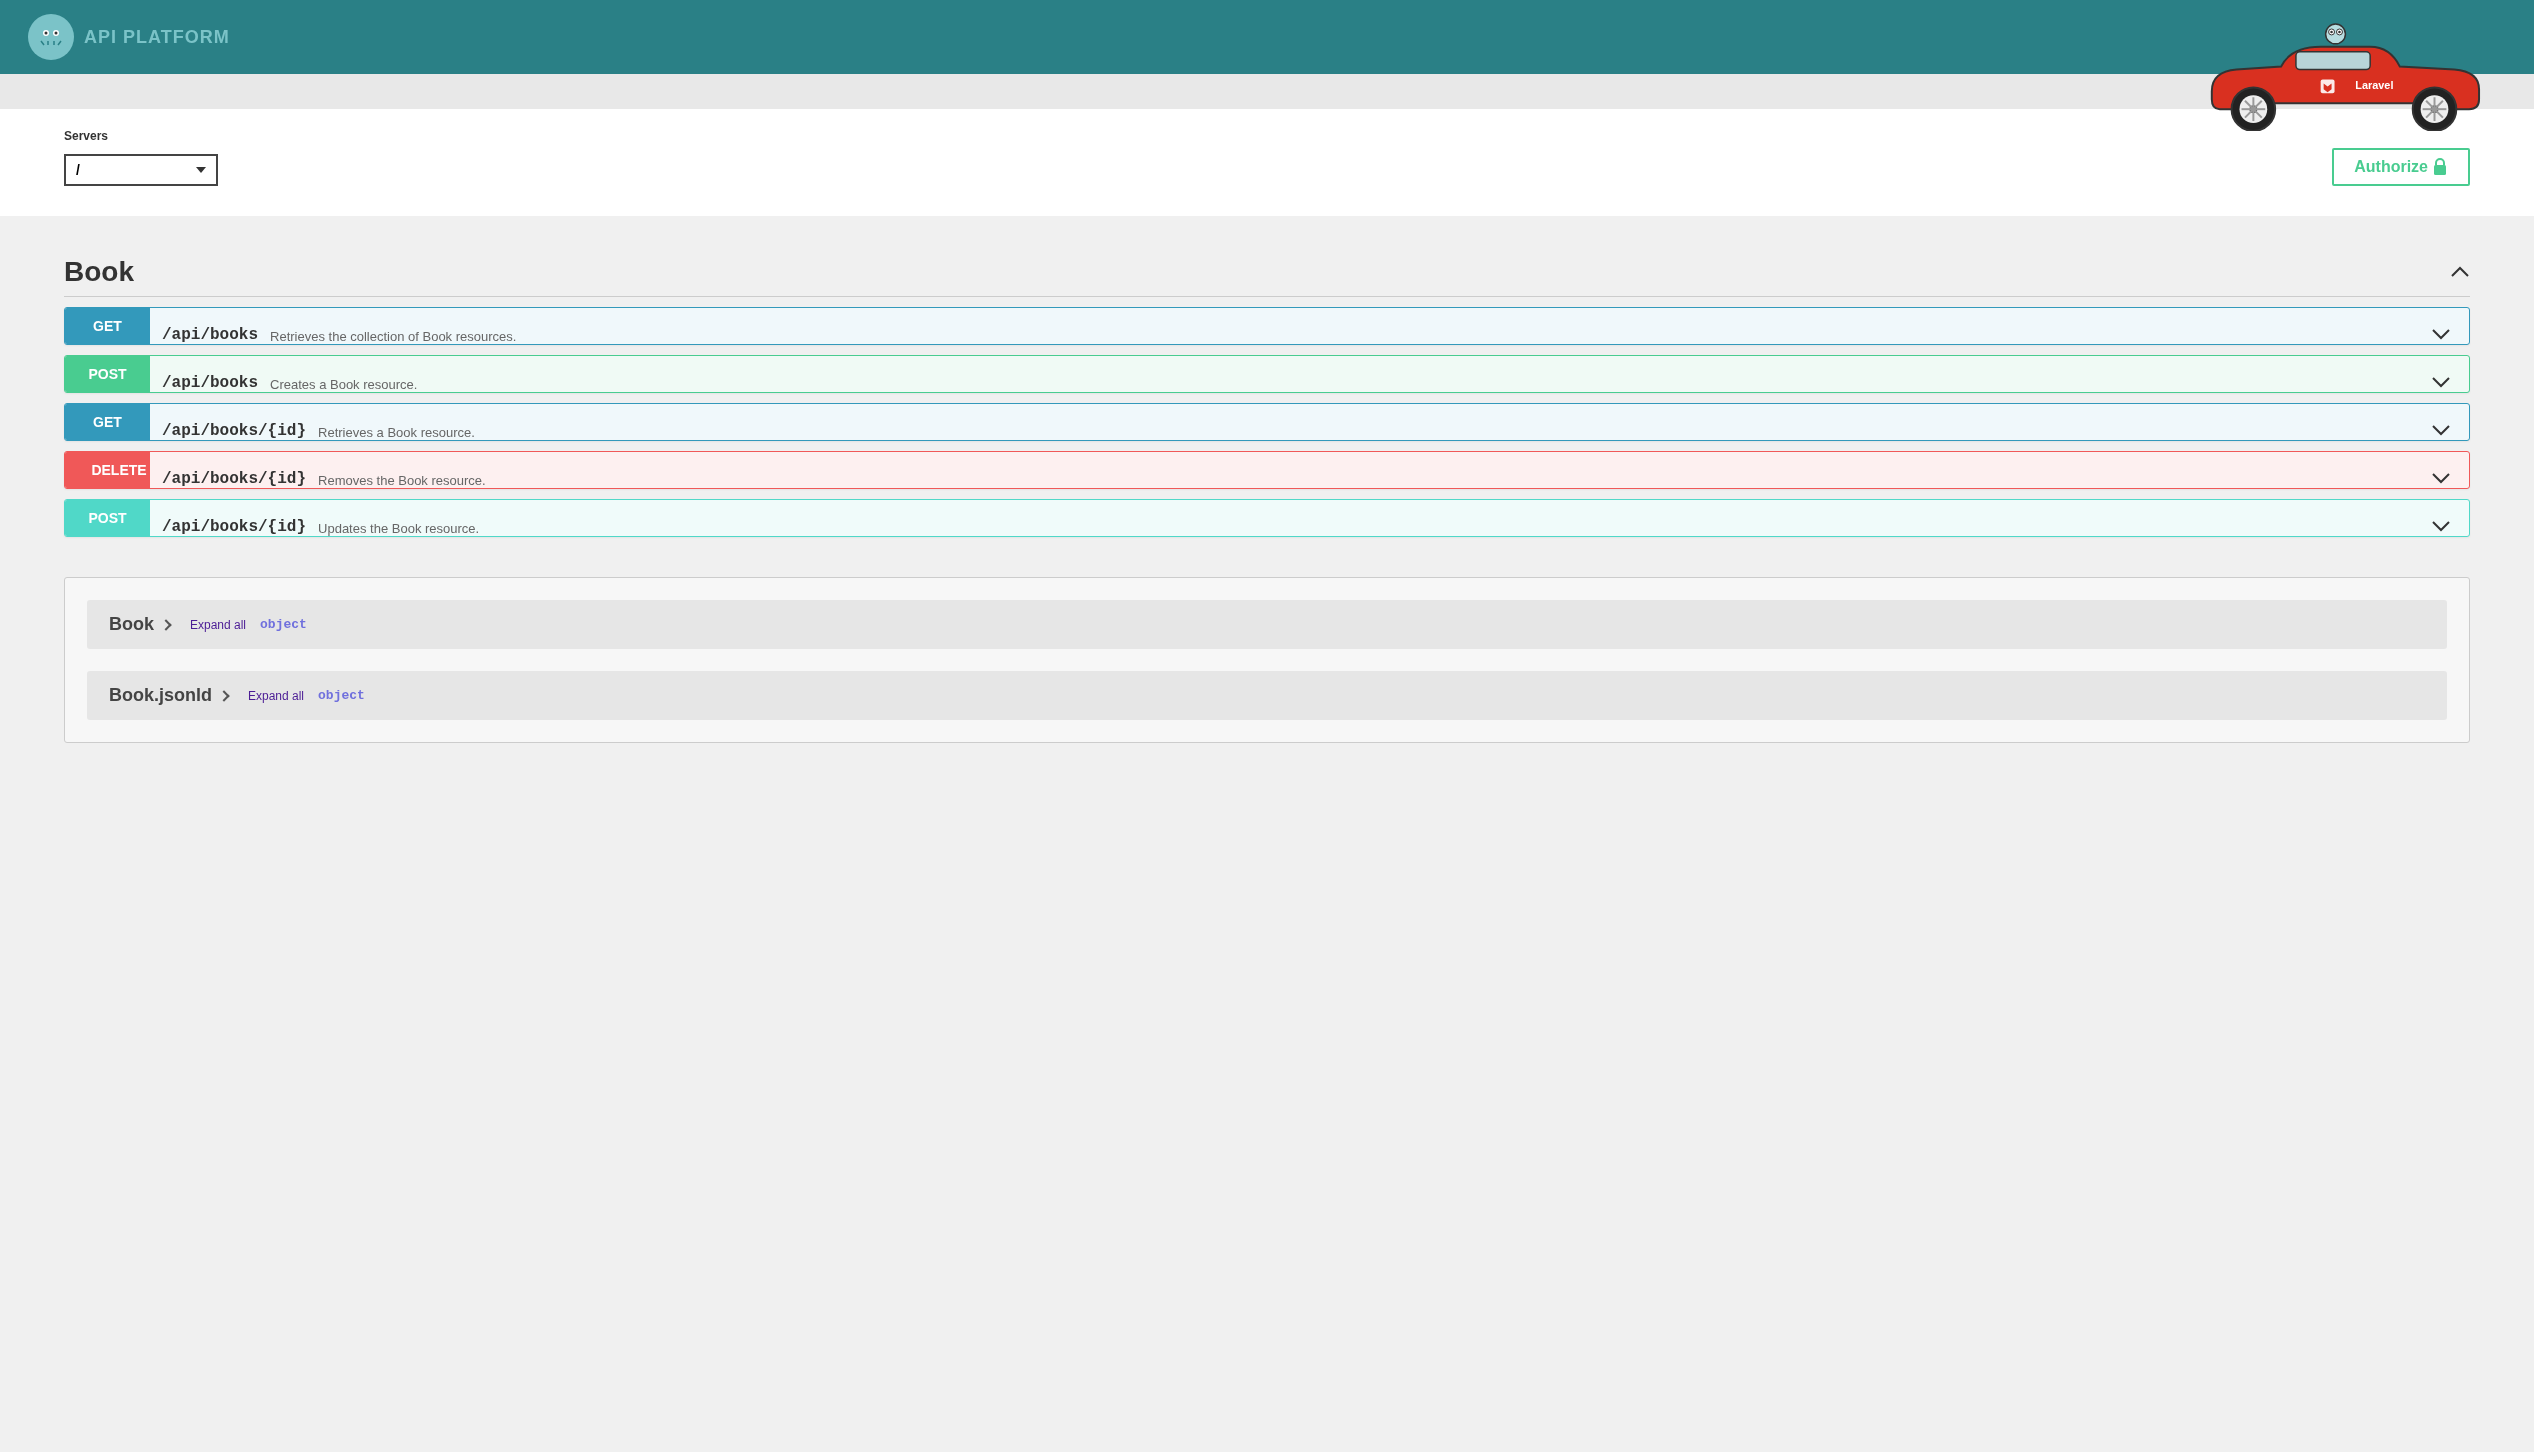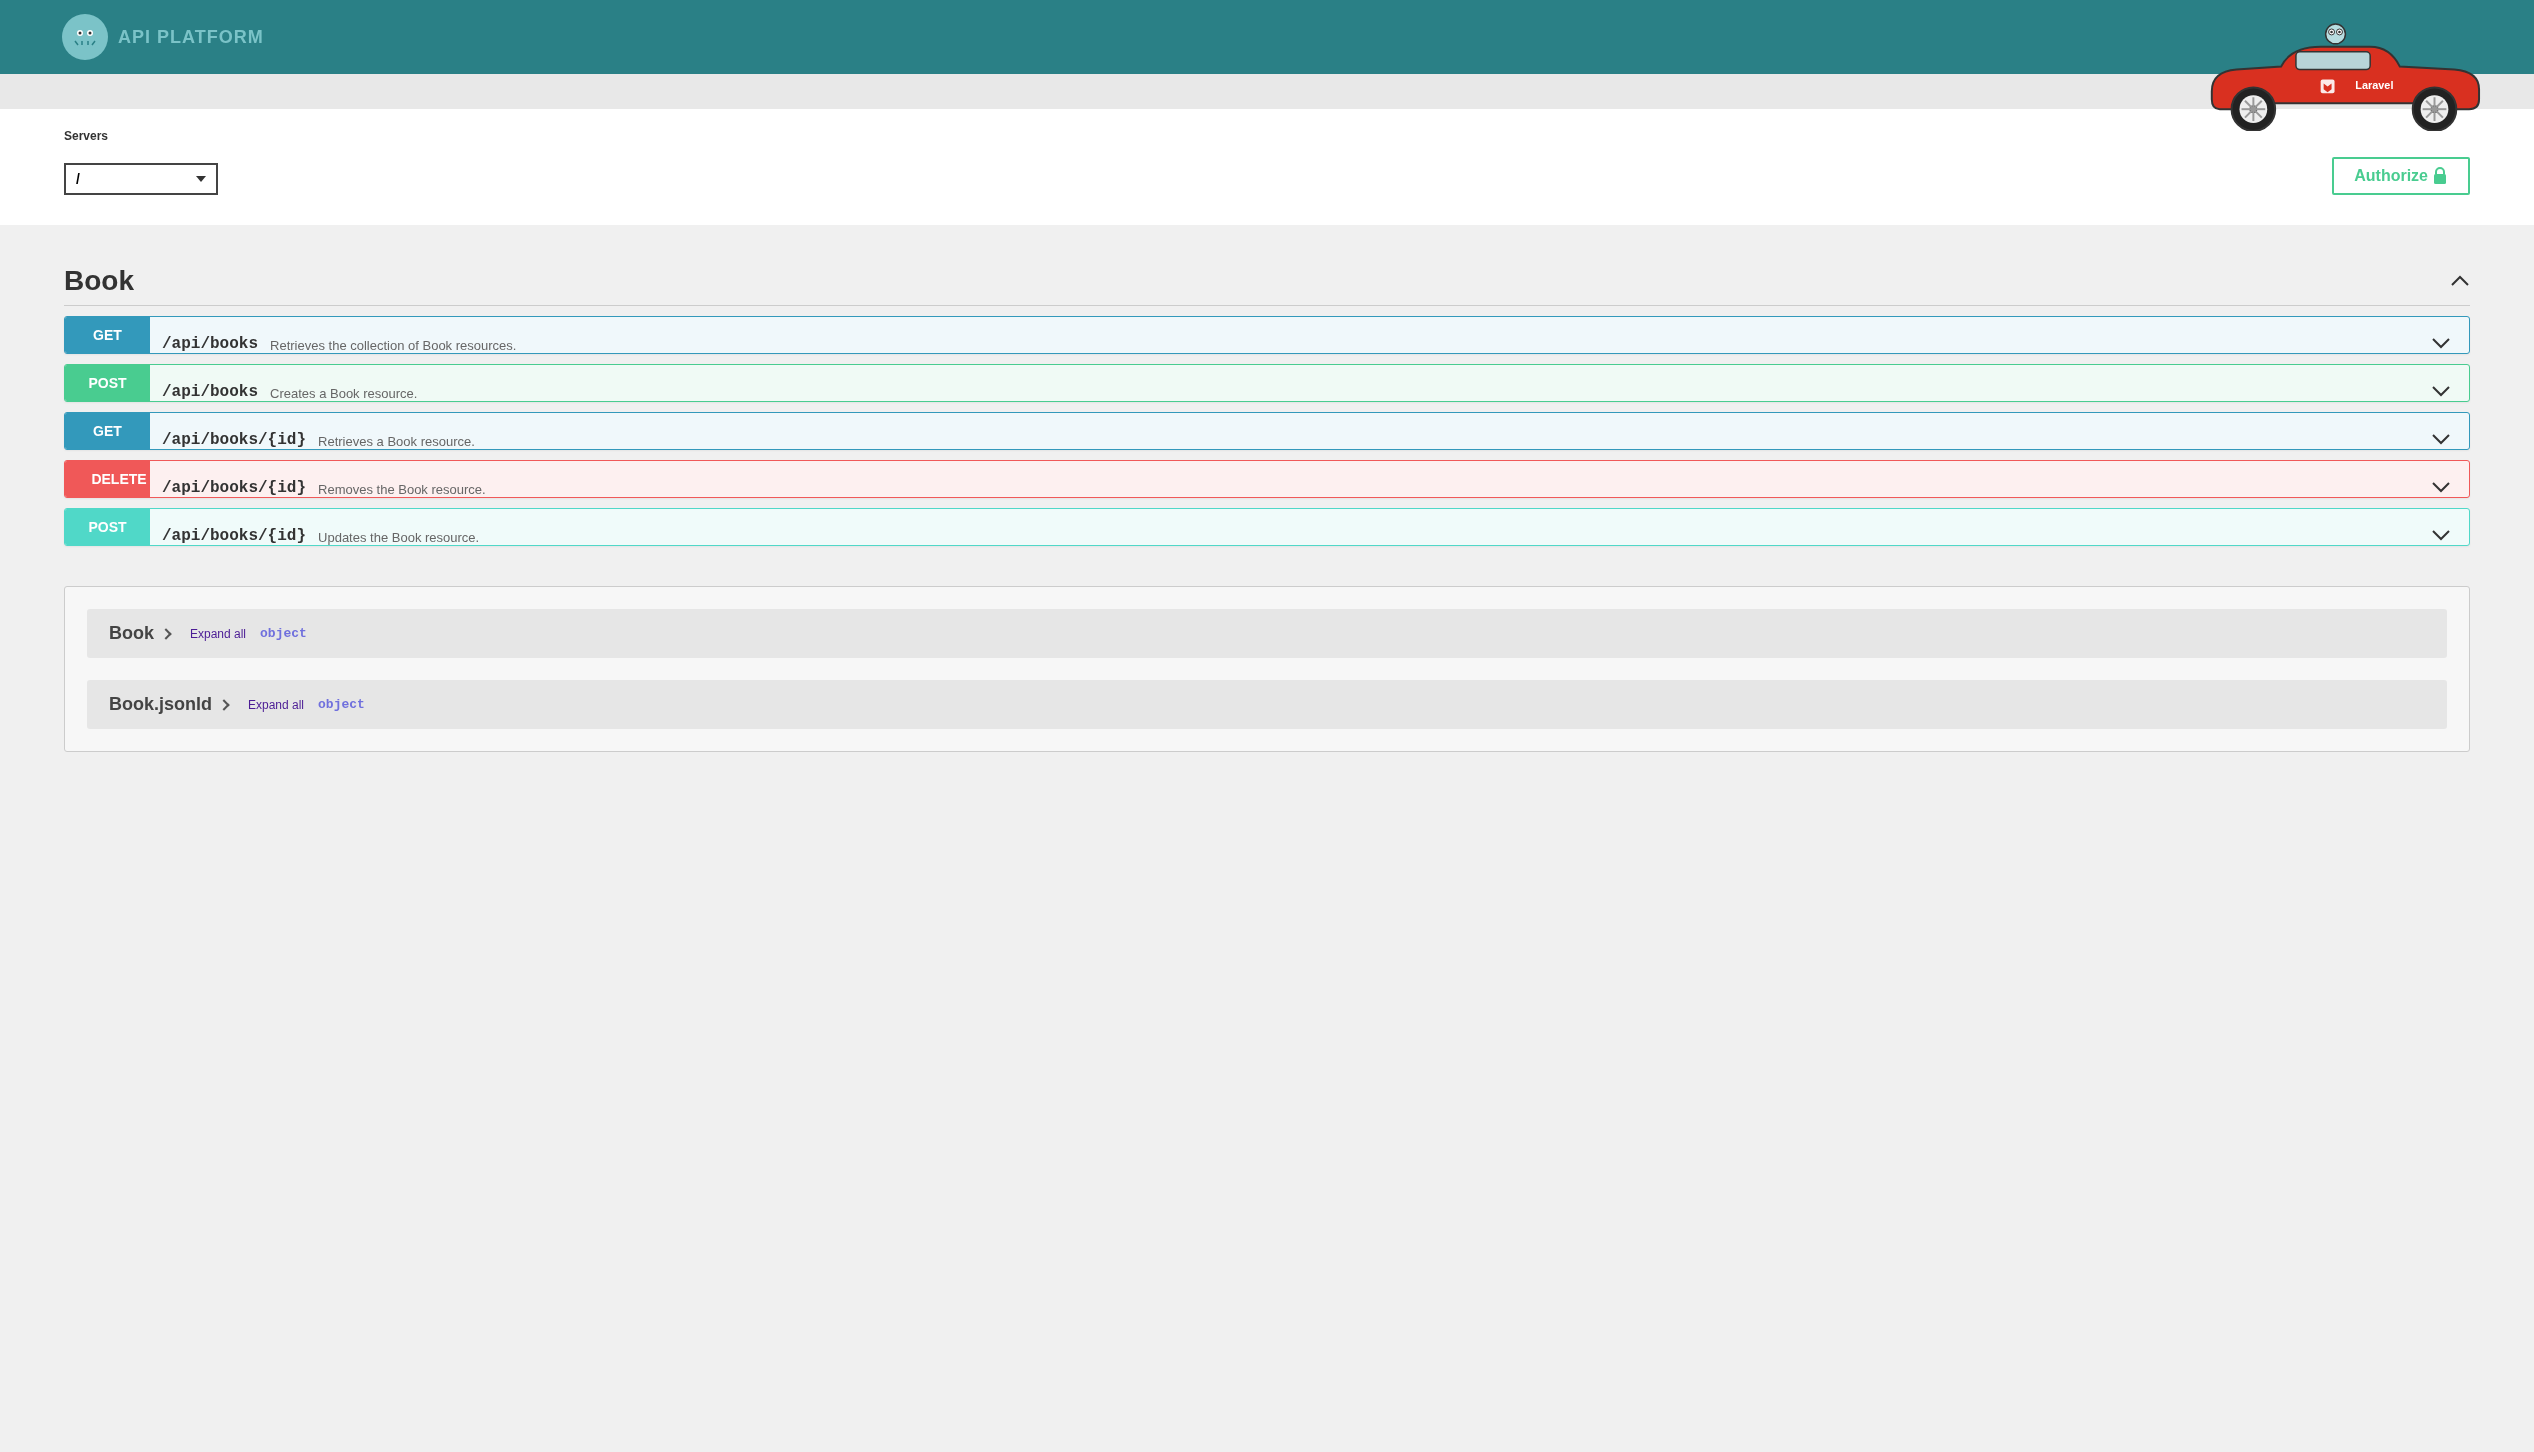--- a/index.html
+++ b/index.html
@@ -3,21 +3,21 @@
   <meta charset="utf-8">
   <style>
     * { margin: 0; padding: 0; box-sizing: border-box; }
     body { font-family: -apple-system, BlinkMacSystemFont, 'Segoe UI', sans-serif; background: #f0f0f0; }
     
     .header {
       background: #2a8086;
       height: 74px;
       display: flex;
       align-items: center;
-      padding: 0 62px;
+      padding: 0 28px;
       position: relative;
       overflow: visible;
     }
     
     .logo-container {
       display: flex;
       align-items: center;
       gap: 10px;
     }
     
@@ -57,21 +57,21 @@
       background: white;
       padding: 20px 64px 30px;
       display: flex;
       justify-content: space-between;
       align-items: flex-end;
     }
     
     .servers-section {
       display: flex;
       flex-direction: column;
-      gap: 20px;
+      gap: 11px;
     }
     
     .servers-label {
       font-size: 12px;
       font-weight: 700;
       color: #333;
     }
     
     .servers-select {
       width: 154px;

